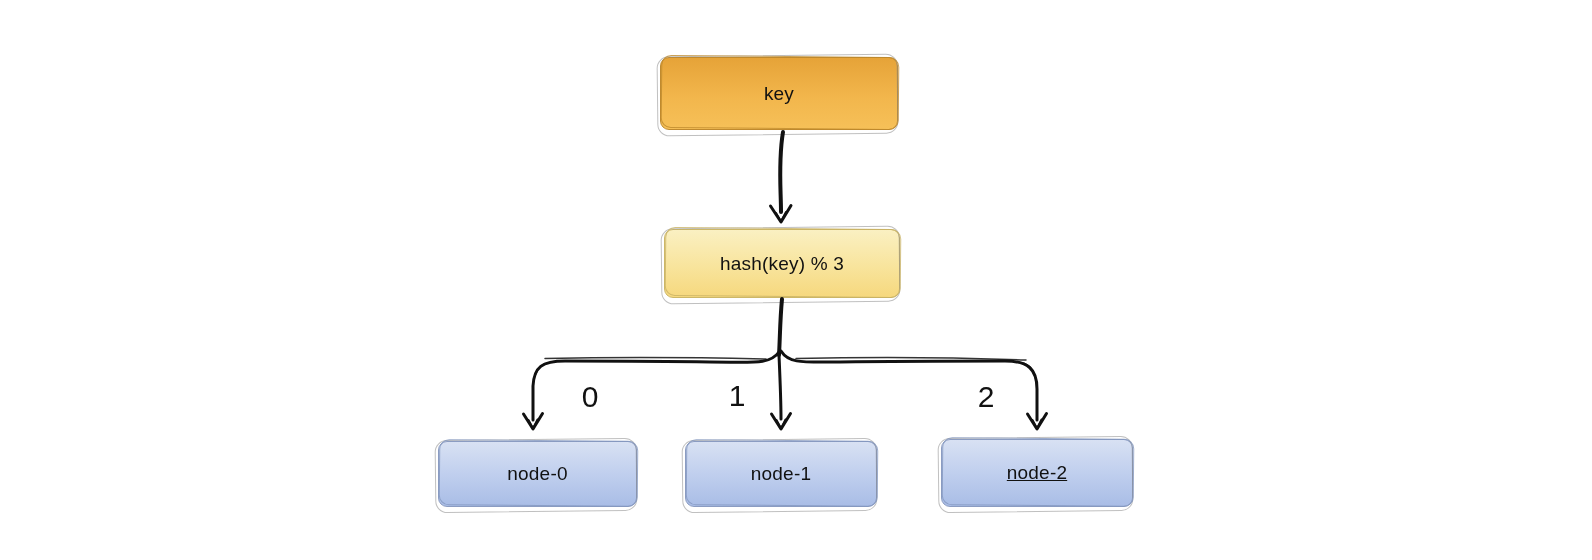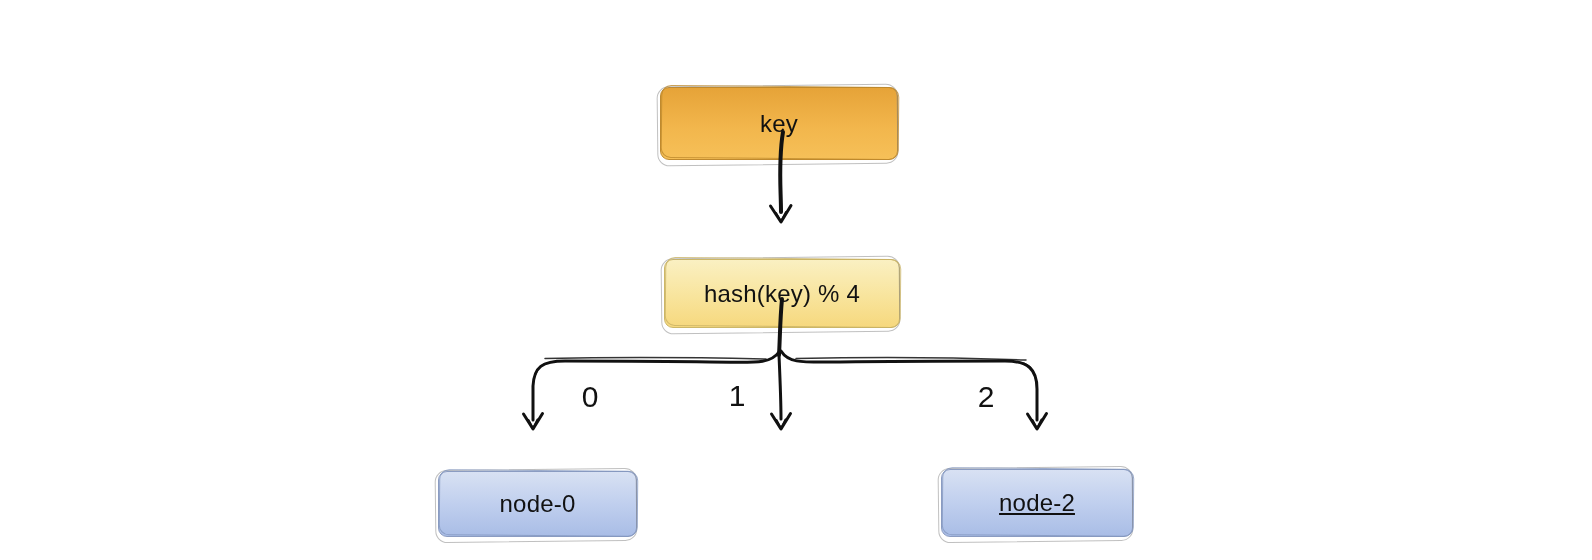--- a/index.html
+++ b/index.html
@@ -22,24 +22,23 @@
     z-index: 3;
   }
 
   .box {
     position: absolute;
     display: flex;
     align-items: center;
     justify-content: center;
     border-radius: 9px;
     color: #111111;
-    font-size: 24px;
+    font-size: 19px;
     letter-spacing: 0.2px;
     z-index: 2;
-    margin-top: 30px;
   }
   
   .box::before {
     content: "";
     position: absolute;
     left: -4px; top: -3px; right: -1px; bottom: -6px;
     border: 1.6px solid rgba(140,140,140,0.55);
     border-radius: 12px;
     transform: rotate(-0.7deg);
     pointer-events: none;
@@ -127,27 +126,30 @@
       <path d="M 1027.5 414 L 1037 429 L 1046.5 413.5" stroke-width="3"></path>
       <path d="M 1032.5 420 L 1037 428.5 L 1041.5 419.5" stroke-width="2"></path>
     </g>
   </svg>
 
   <div class="box box-key">
     <span>key</span>
   </div>
 
   <div class="box box-hash">
-    <span>hash(key) % 4</span>
+    <span>hash(key) % 3</span>
   </div>
 
   <div class="box box-node box-node0">
     <span>node-0</span>
   </div>
 
+  <div class="box box-node box-node1">
+    <span>node-1</span>
+  </div>
 
   <div class="box box-node box-node2">
     <span>node-2</span>
   </div>
 
   <span class="edge-label edge-label-0">0</span>
   <span class="edge-label edge-label-1">1</span>
   <span class="edge-label edge-label-2">2</span>
 
 </div>

